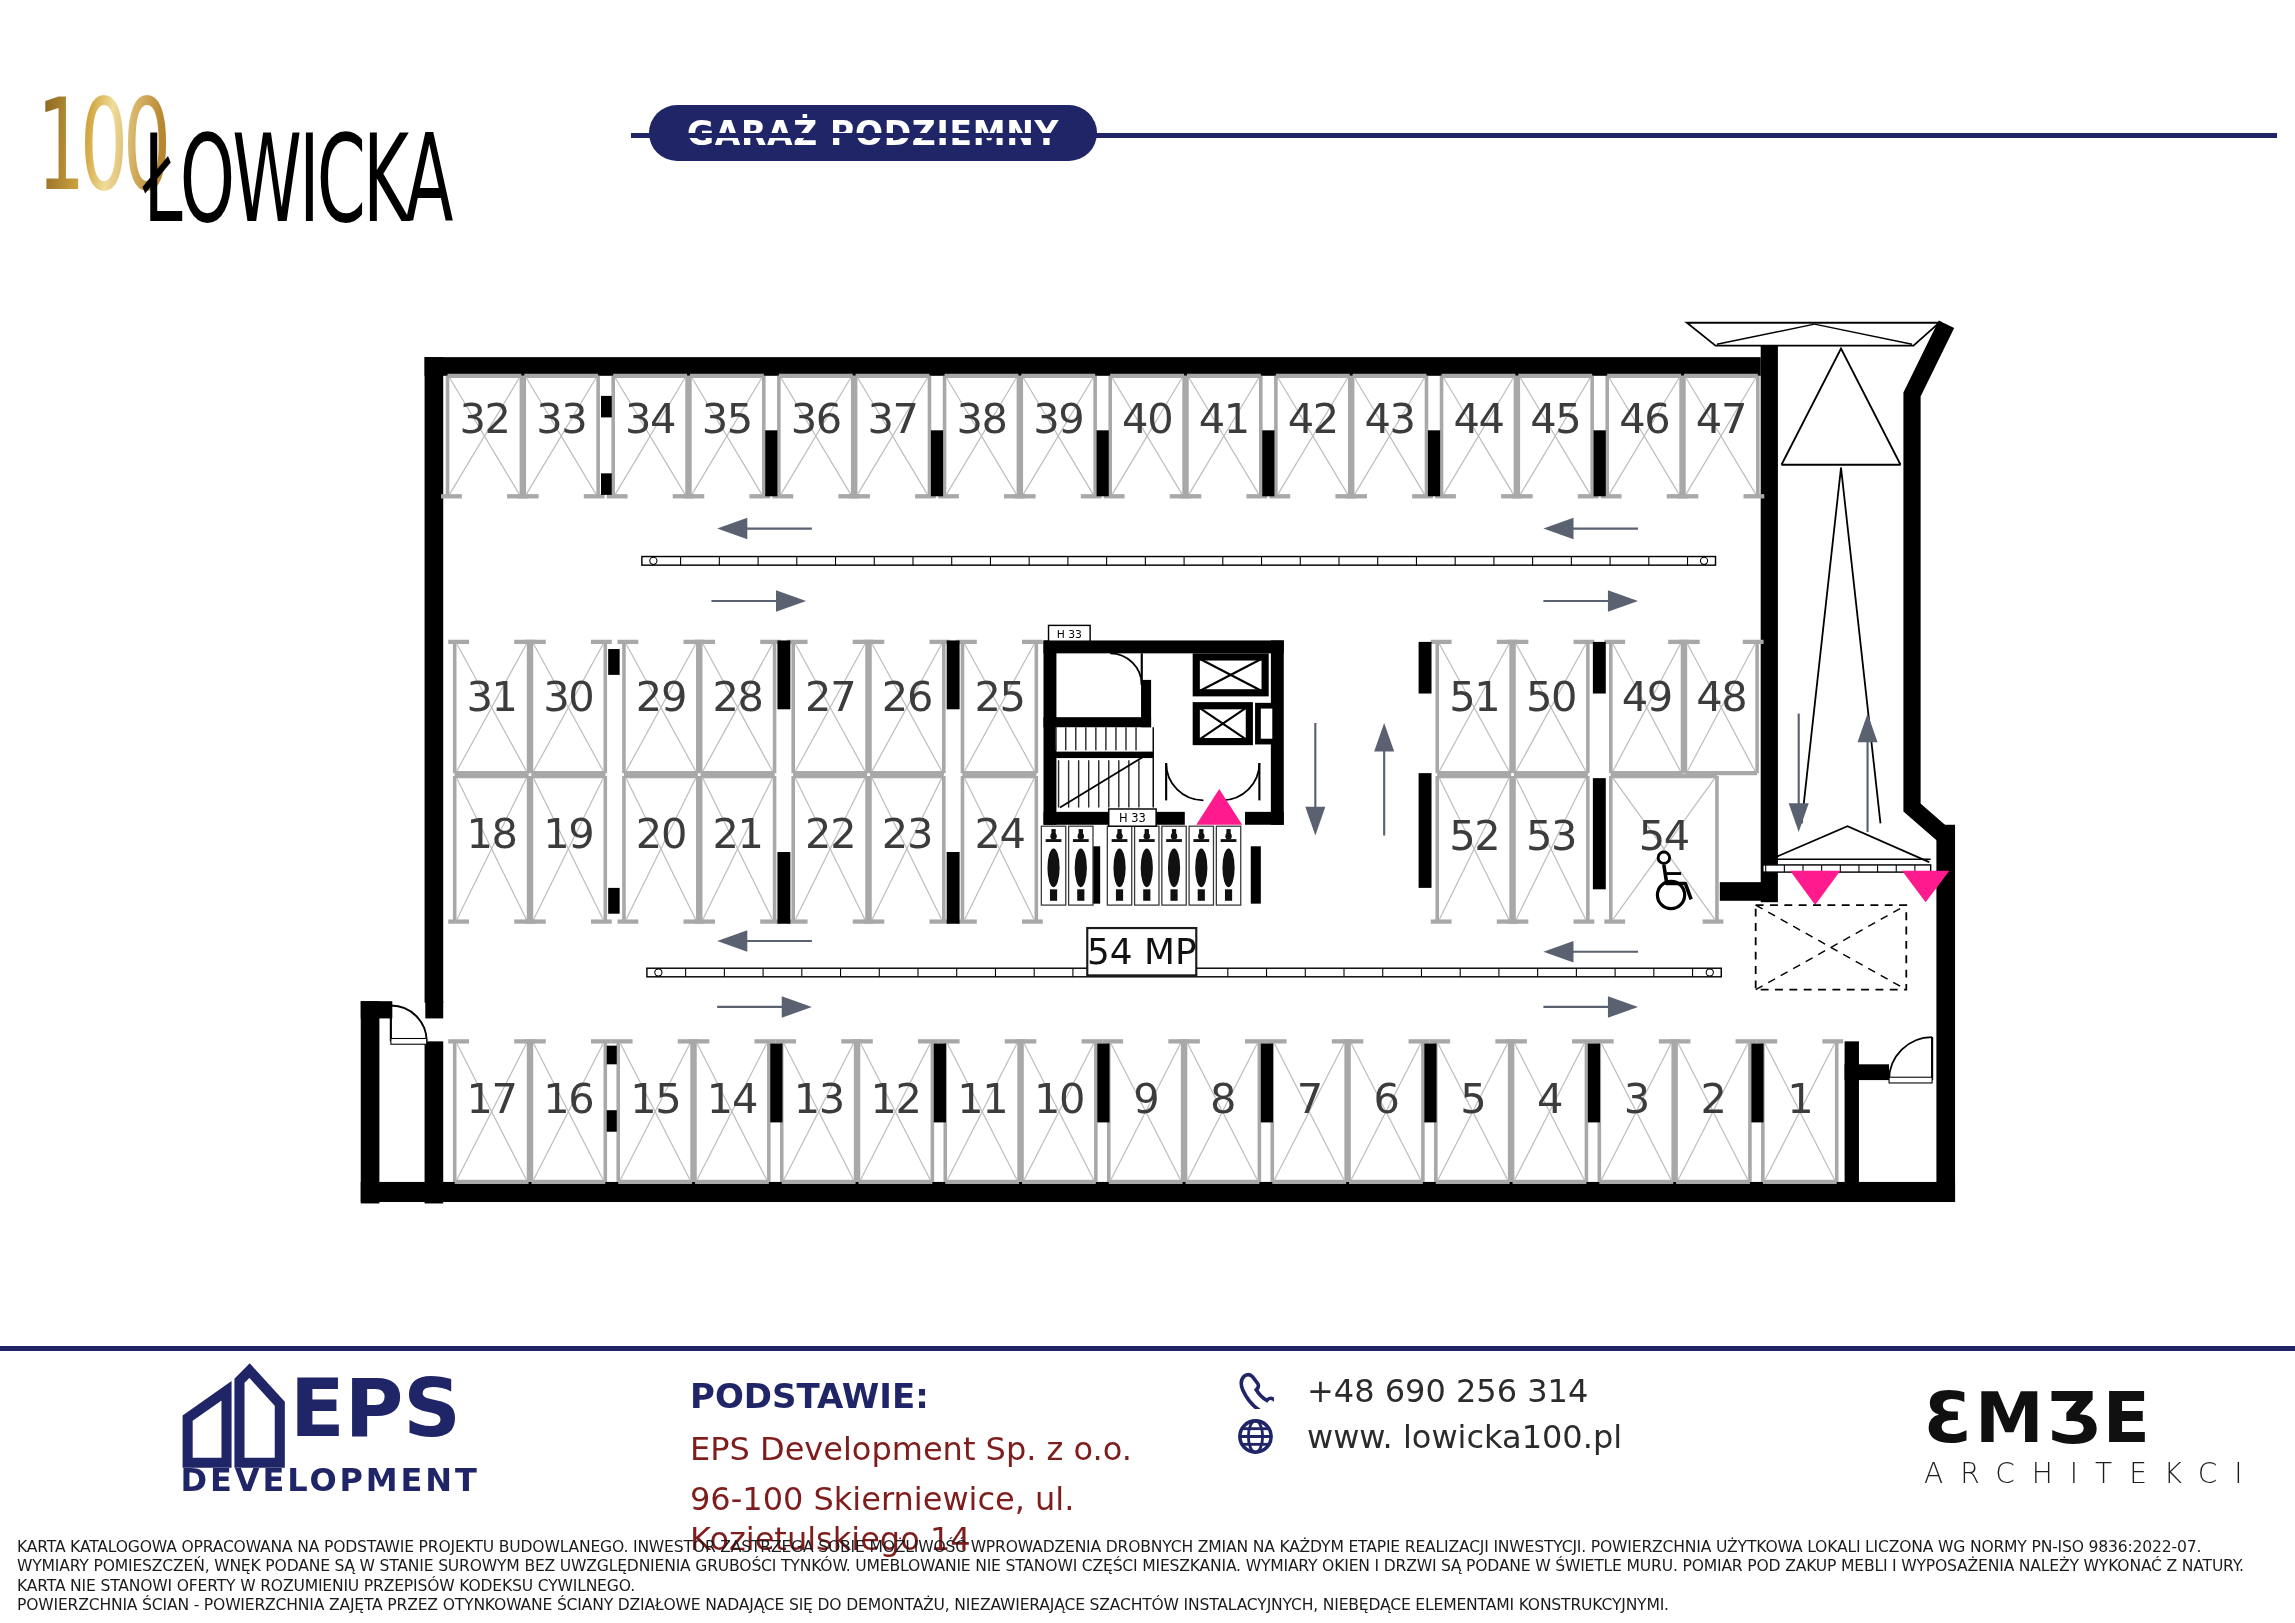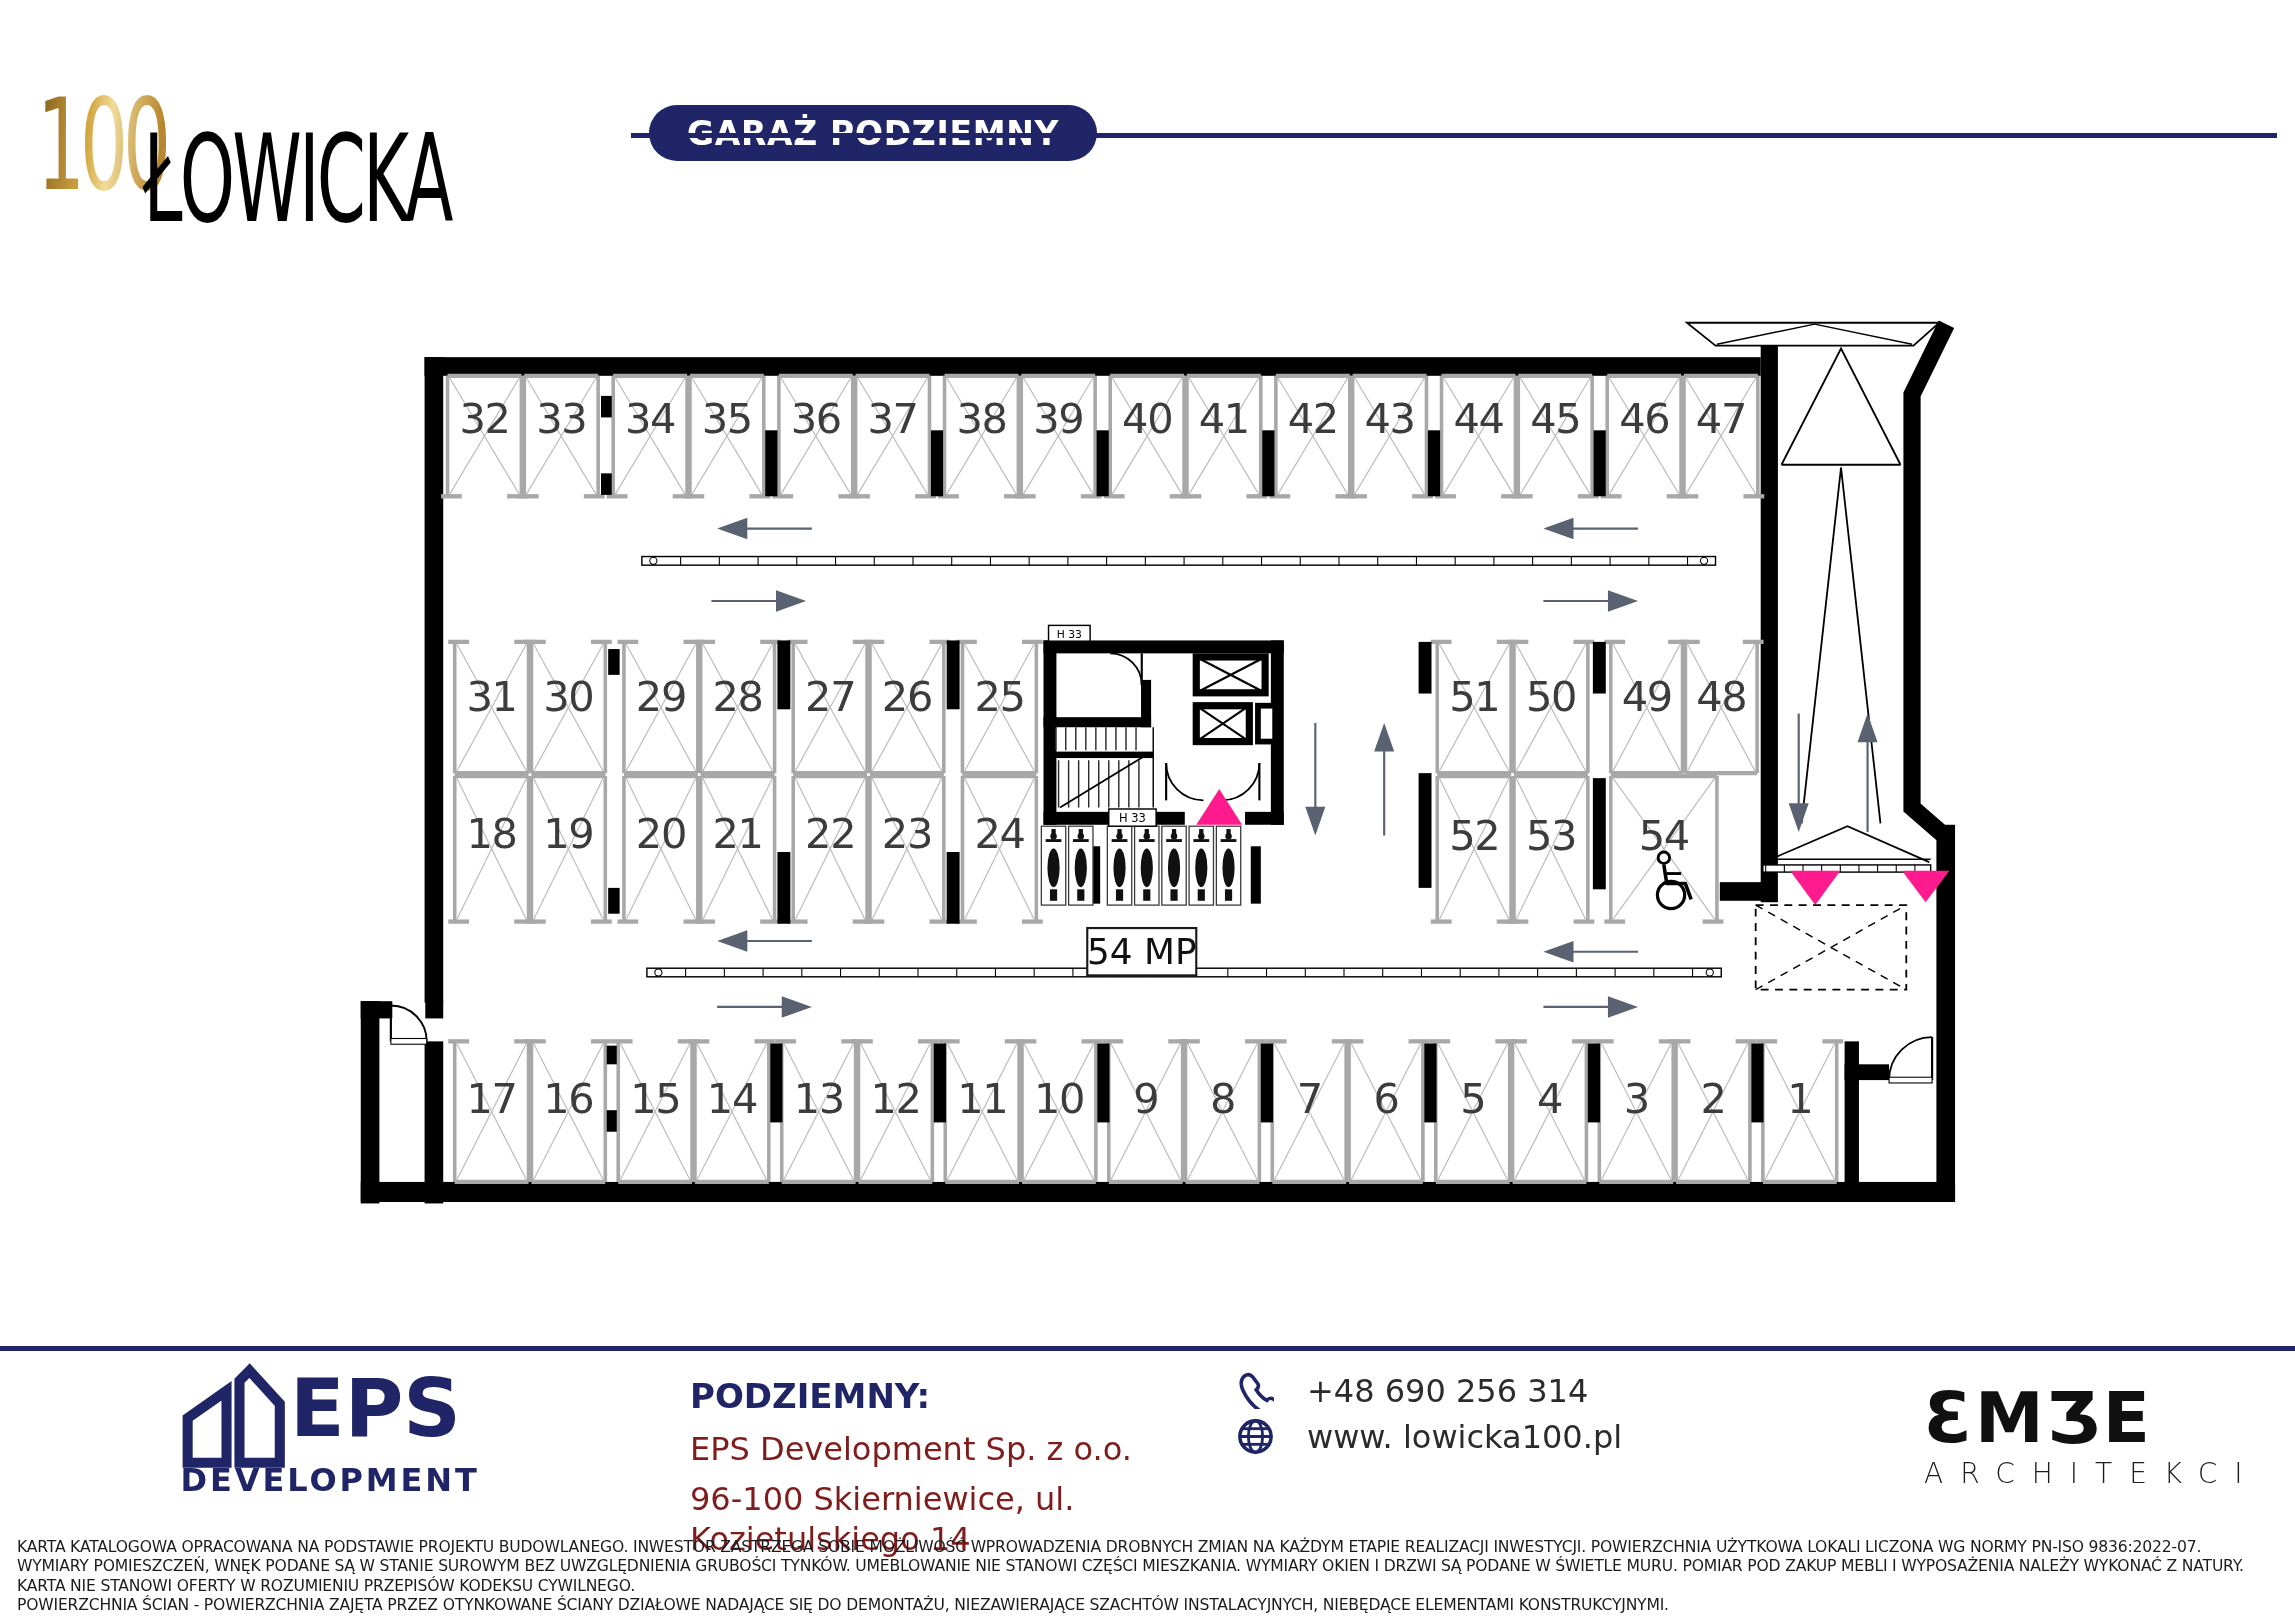--- a/index.html
+++ b/index.html
@@ -918,21 +918,21 @@
 <div id="eps-logo">
   <svg id="eps-glyph" width="108" height="108" viewBox="0 0 150 150">
     <polygon points="12,140 12,78 66,40 66,140" fill="none" stroke-width="14" class="navy-stroke" stroke="#1f2566"></polygon>
     <polygon points="84,140 84,26 98,12 140,58 140,140" fill="none" stroke-width="14" class="navy-stroke" stroke="#1f2566"></polygon>
   </svg>
   <span id="eps-name" style="color: rgb(31, 37, 102);">EPS</span>
   <span id="eps-sub" style="color: rgb(31, 37, 102);">DEVELOPMENT</span>
 </div>
 
 <div id="inwestor">
-  <div id="inwestor-label" style="color: rgb(31, 37, 102);">PODZIEMNY:</div>
+  <div id="inwestor-label" style="color: rgb(31, 37, 102);">PODSTAWIE:</div>
   <div class="inv-line">EPS Development Sp. z o.o.</div>
   <div class="inv-line">96-100 Skierniewice, ul. Kozietulskiego 14</div>
 </div>
 
 <div id="contacts">
   <div class="contact-row">
     <svg class="contact-icon" viewBox="0 0 52 52">
       <path d="M10 6 q7 -5 12 1 l7 9 q3 5 -2 9 q6 10 15 15 q4 -5 9 -2 l9 7 q6 5 1 12 q-6 8 -18 3 q-24 -10 -35 -35 q-5 -12 2 -19" fill="none" stroke-width="5" class="navy-stroke" stroke-linecap="round" stroke="#1f2566"></path>
     </svg>
     <span class="contact-text">+48 690 256 314</span>

